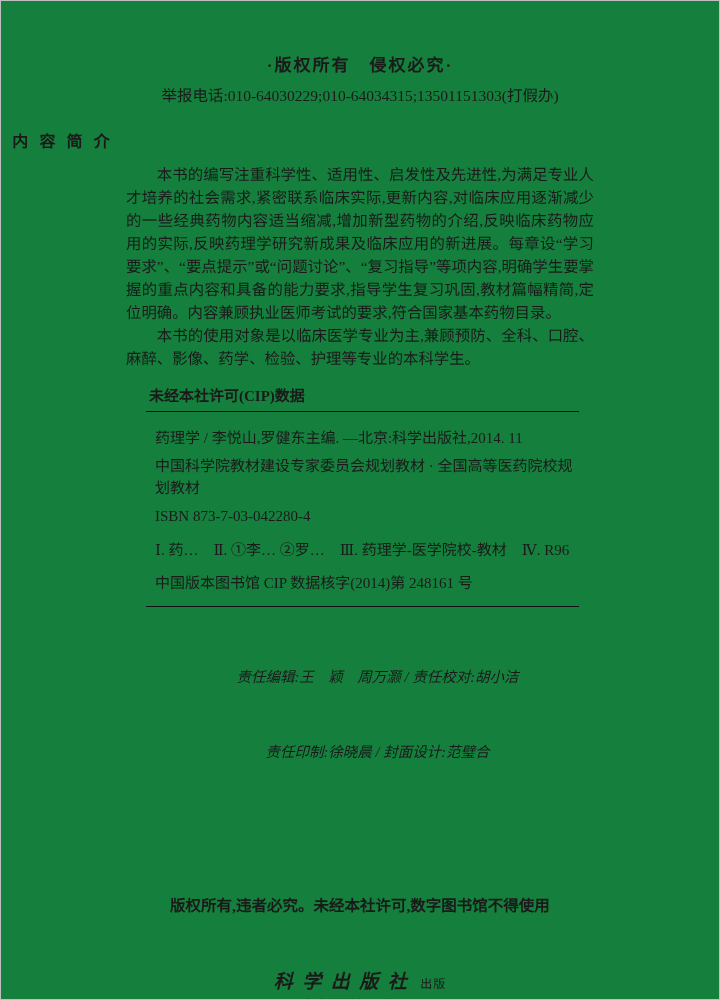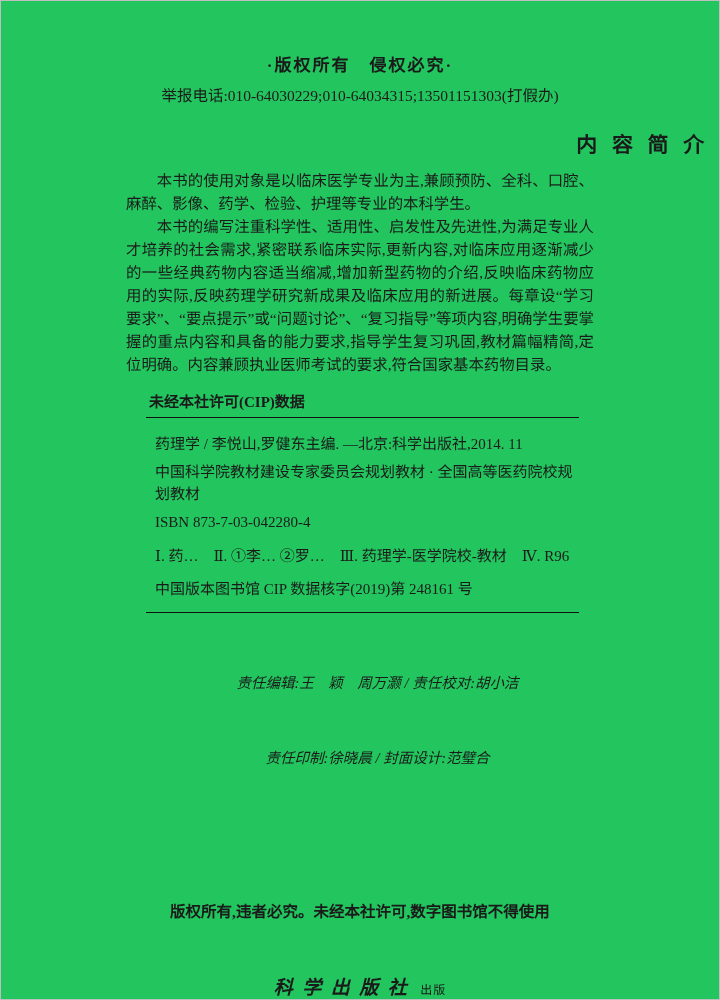--- a/index.html
+++ b/index.html
@@ -1,42 +1,42 @@
 <!DOCTYPE html>
 <html lang="zh-CN"><head>
 <meta charset="utf-8">
 <style>
   html,body{margin:0;padding:0;background:#e8e8e8;}
   .page{
     position:relative;
     width:718px;height:998px;
     margin:0 auto;
-    background:#22c55e;
+    background:#15803d;
     border:1px solid #bfbfbf;
     box-sizing:content-box;
     font-family:"Liberation Serif","DejaVu Serif",serif;
     color:#1a1a1a;
     overflow:hidden;
   }
   .notice{
     padding-top:50px;
     text-align:center;
     font-size:17px;
     font-weight:bold;
     letter-spacing:2px;
   }
   .phone{
     margin-top:7px;
     text-align:center;
     font-size:15.5px;
   }
   .intro-heading{
     margin-top:23px;
-    text-align:right;
-    font-size:21px;
+    text-align:left;
+    font-size:16px;
     font-weight:bold;
     letter-spacing:0.7em;
     text-indent:0.7em;
   }
   .intro-body{
     margin:11px 125px 0 125px;
     font-size:15.4px;
     line-height:23px;
     text-align:justify;
   }
@@ -97,32 +97,32 @@
 </head>
 <body>
 
 <div class="page">
 
   <div class="notice">·版权所有　侵权必究·</div>
   <div class="phone">举报电话:010-64030229;010-64034315;13501151303(打假办)</div>
 
   <div class="intro-heading">内容简介</div>
   <div class="intro-body">
+    <p>本书的编写注重科学性、适用性、启发性及先进性,为满足专业人才培养的社会需求,紧密联系临床实际,更新内容,对临床应用逐渐减少的一些经典药物内容适当缩减,增加新型药物的介绍,反映临床药物应用的实际,反映药理学研究新成果及临床应用的新进展。每章设“学习要求”、“要点提示”或“问题讨论”、“复习指导”等项内容,明确学生要掌握的重点内容和具备的能力要求,指导学生复习巩固,教材篇幅精简,定位明确。内容兼顾执业医师考试的要求,符合国家基本药物目录。</p>
     <p>本书的使用对象是以临床医学专业为主,兼顾预防、全科、口腔、麻醉、影像、药学、检验、护理等专业的本科学生。</p>
-    <p>本书的编写注重科学性、适用性、启发性及先进性,为满足专业人才培养的社会需求,紧密联系临床实际,更新内容,对临床应用逐渐减少的一些经典药物内容适当缩减,增加新型药物的介绍,反映临床药物应用的实际,反映药理学研究新成果及临床应用的新进展。每章设“学习要求”、“要点提示”或“问题讨论”、“复习指导”等项内容,明确学生要掌握的重点内容和具备的能力要求,指导学生复习巩固,教材篇幅精简,定位明确。内容兼顾执业医师考试的要求,符合国家基本药物目录。</p>
   </div>
 
   <div class="cip">
     <div class="cip-heading">未经本社许可(CIP)数据</div>
     <hr class="rule">
     <div class="cip-line first">药理学 / 李悦山,罗健东主编. —北京:科学出版社,2014. 11</div>
     <div class="cip-line">中国科学院教材建设专家委员会规划教材 · 全国高等医药院校规划教材</div>
     <div class="cip-line">ISBN 873-7-03-042280-4</div>
     <div class="cip-line cip-class">Ⅰ. 药…　Ⅱ. ①李… ②罗…　Ⅲ. 药理学-医学院校-教材　Ⅳ. R96</div>
-    <div class="cip-line cip-record">中国版本图书馆 CIP 数据核字(2019)第 248161 号</div>
+    <div class="cip-line cip-record">中国版本图书馆 CIP 数据核字(2014)第 248161 号</div>
     <hr class="rule bottom">
   </div>
 
   <div class="credits">
     <div>责任编辑:王　颖　周万灏 / 责任校对:胡小洁</div>
     <div>责任印制:徐晓晨 / 封面设计:范璧合</div>
   </div>
 
   <div class="legal">版权所有,违者必究。未经本社许可,数字图书馆不得使用</div>
 

